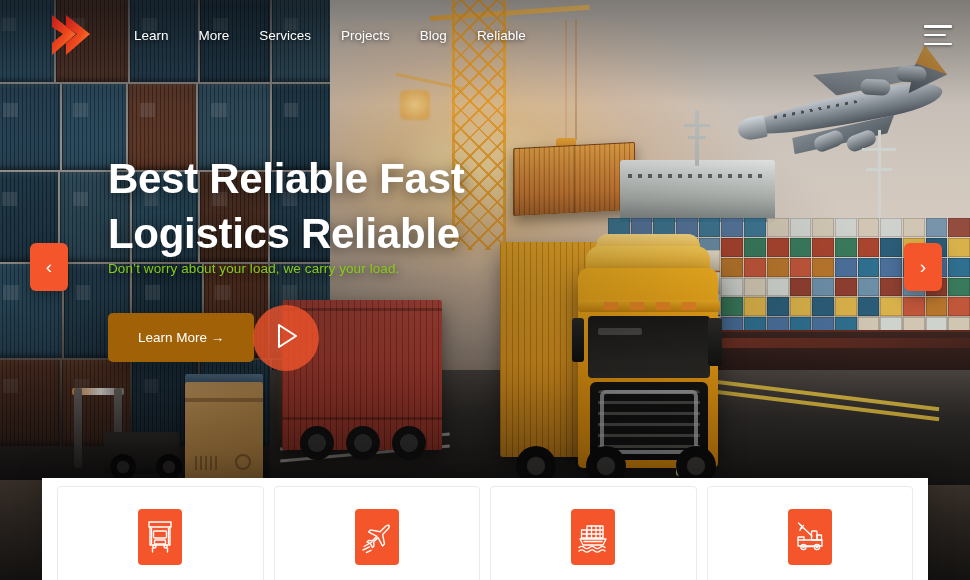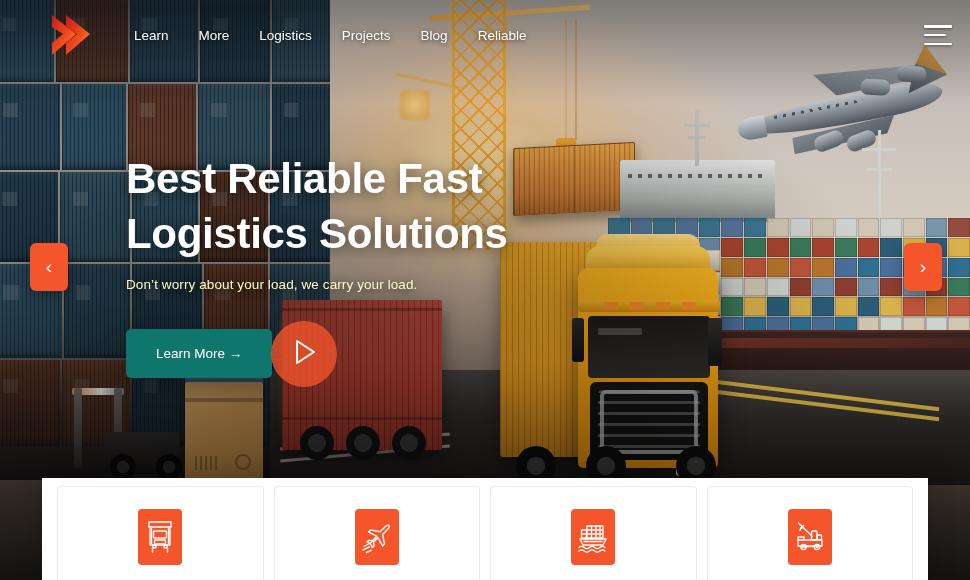--- a/index.html
+++ b/index.html
@@ -238,28 +238,28 @@
   .hamburger span:nth-child(1){ width:100%; }
   .hamburger span:nth-child(2){ width:78%; }
   .hamburger span:nth-child(3){ width:100%; }
 
   .quote-btn { display:flex; align-items:center; gap:10px; background:#F4552B;
     color:#fff; padding:13px 18px; border-radius:6px; cursor:pointer;
     box-shadow:0 6px 18px rgba(0,0,0,.28); border:none; }
   .quote-btn .lbl { font-size:13.5px; white-space:nowrap; }
 
   
-  .hero-content { position:absolute; left:126px; top:152px; z-index:20; }
+  .hero-content { position:absolute; left:108px; top:152px; z-index:20; }
   .hero-title { color:#fff; font-size:42px; font-weight:bold; line-height:1.30;
     letter-spacing:-.3px; text-shadow:0 3px 14px rgba(0,0,0,.5); }
-  .hero-sub { color:#fef9c3; font-size:13.5px; margin-top:16px; letter-spacing:.1px;
+  .hero-sub { color:#84cc16; font-size:13.5px; letter-spacing:.1px;
     text-shadow:0 2px 8px rgba(0,0,0,.7); }
 
   .hero-actions { display:flex; align-items:center; margin-top:37px; position:relative; }
-  .learn-btn { background:#0f766e; color:#fff; font-size:13.5px; padding:17px 30px;
+  .learn-btn { background:#a16207; color:#fff; font-size:13.5px; padding:17px 30px;
     border-radius:5px; cursor:pointer; border:none; box-shadow:0 8px 22px rgba(0,0,0,.3);
     white-space:nowrap; }
   .play-btn { position:absolute; left:145px; width:66px; height:66px; border-radius:50%;
     background:rgba(244,85,43,.78); display:flex; align-items:center; justify-content:center;
     cursor:pointer; }
 
   
   .car-arrow { position:absolute; z-index:25; width:38px; height:48px; background:#F4552B;
     border-radius:6px; display:flex; align-items:center; justify-content:center;
     cursor:pointer; color:#fff; font-size:19px; box-shadow:0 6px 16px rgba(0,0,0,.3); }
@@ -543,39 +543,39 @@
           </defs>
           <path d="M6 3 L30 22 L6 43 L6 31 L17 22 L6 15 Z" fill="url(#lg)"></path>
           <path d="M20 3 L44 22 L20 43 L20 31 L31 22 L20 15 Z" fill="url(#lg)"></path>
         </svg>
       </div>
     </div>
 
     <div class="nav" id="navBar">
         <div class="nav-item active">Learn</div>
         <div class="nav-item">More</div>
-        <div class="nav-item">Logistics</div>
+        <div class="nav-item">Services</div>
         <div class="nav-item">Projects</div>
         <div class="nav-item">Blog</div>
         <div class="nav-item">Reliable</div>
       </div>
 
     <div class="hdr-right">
       <div class="hamburger">
         <span></span>
           <span></span>
           <span></span>
       </div>
     </div>
   </div>
 
   <div class="hero-content">
     <div class="hero-title">
       <div>Best Reliable Fast</div>
-      <div>Logistics Solutions</div>
+      <div>Logistics Reliable</div>
     </div>
     <div class="hero-sub">Don’t worry about your load, we carry your load.</div>
     <div class="hero-actions">
       <button class="learn-btn">Learn More →</button>
       <div class="play-btn">
         <span>
           <svg width="28" height="30" viewBox="0 0 28 30" fill="none" stroke="#fff" stroke-width="2" stroke-linejoin="round">
             <path d="M7 4 L24 15 L7 26 Z"></path>
           </svg>
         </span>

